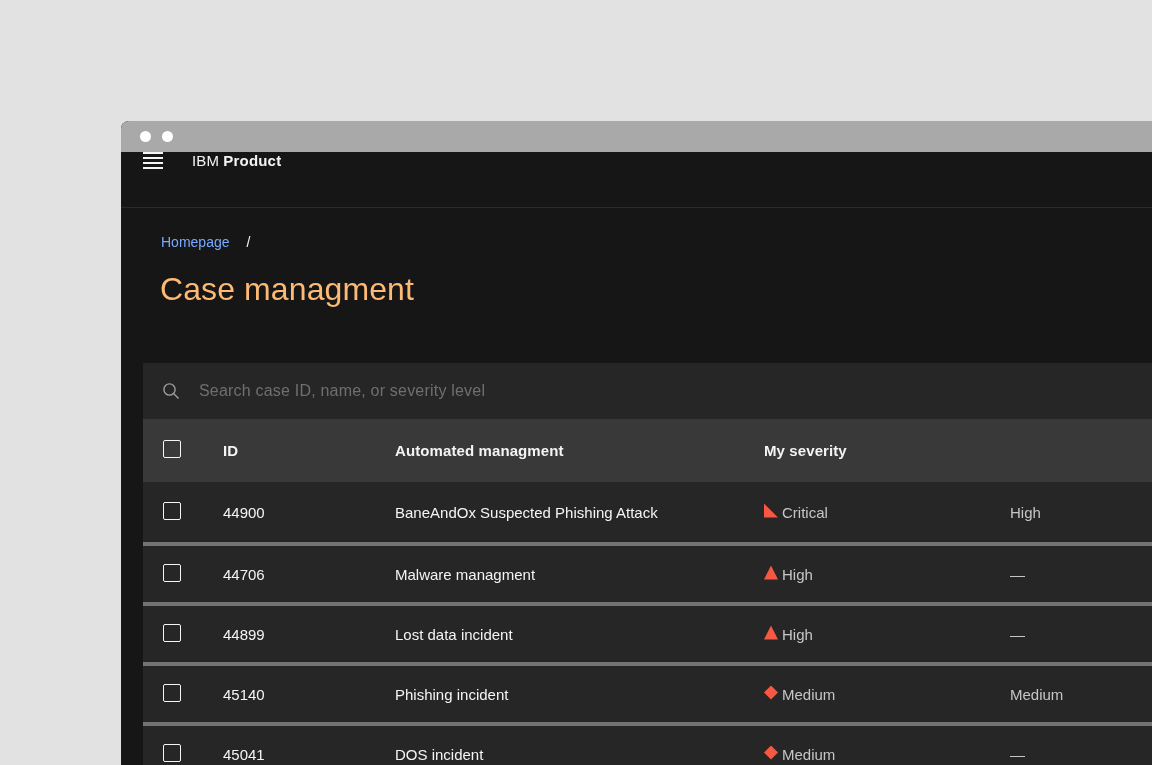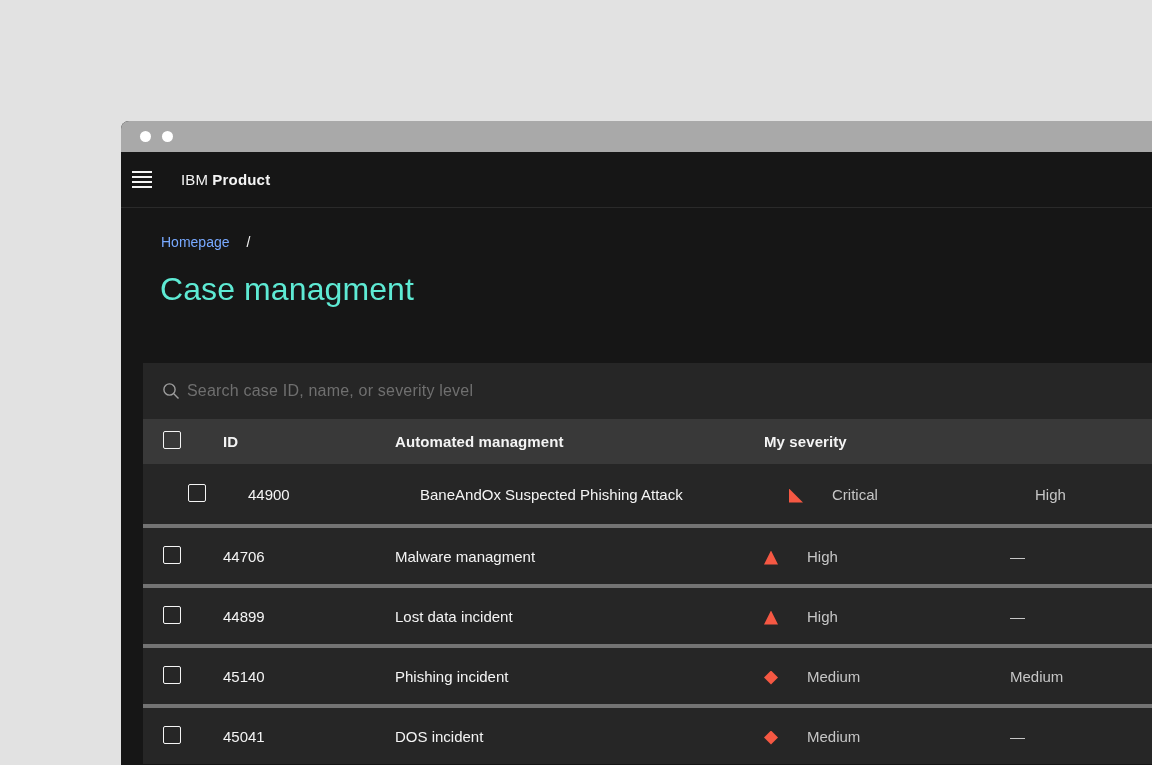--- a/index.html
+++ b/index.html
@@ -33,22 +33,22 @@
     border-radius: 50%;
     background: #ffffff;
   }
 
   
   .app-header {
     height: 56px;
     background: #161616;
     border-bottom: 1px solid #2a2a2a;
     display: flex;
-    align-items: center;
-    padding-left: 11px;
+    align-items: flex-start;
+    padding-left: 22px;
   }
   .hamburger {
     width: 20px; height: 17px;
     display: flex;
     flex-direction: column;
     justify-content: space-between;
     cursor: pointer;
   }
   .hamburger span { display: block; height: 2px; background: #f4f4f4; }
   .brand {
@@ -71,90 +71,90 @@
     line-height: 18px;
   }
   .breadcrumb a {
     color: #78a9ff;
     text-decoration: none;
     cursor: pointer;
   }
   .breadcrumb .sep { color: #f4f4f4; }
   .page-title {
     margin: 19px 0 0 39px;
-    color: #5eead4;
+    color: #fdba74;
     font-size: 32px;
     font-weight: 300;
     letter-spacing: 0.1px;
     line-height: 38px;
   }
 
   
   .table-block { margin: 55px 0 0 22px; }
 
   .search-row {
     height: 56px;
     background: #262626;
     display: flex;
     align-items: center;
     padding-left: 18px;
   }
   .search-row svg { flex: 0 0 auto; }
   .search-input {
     flex: 1;
-    margin-left: 6px;
+    margin-left: 18px;
     background: transparent;
     border: none;
     outline: none;
     color: #f4f4f4;
     font-family: "Liberation Sans", sans-serif;
     font-size: 16px;
     letter-spacing: 0.2px;
   }
   .search-input::placeholder { color: #6f6f6f; }
 
   .grid-row {
     display: grid;
     grid-template-columns: 64px 172px 369px 246px 1fr;
     align-items: center;
   }
   .thead {
-    height: 45px;
+    height: 63px;
     background: #393939;
     color: #f4f4f4;
     font-size: 15px;
     font-weight: 700;
     letter-spacing: 0.1px;
   }
   .trow {
     height: 60px;
     background: #262626;
     border-top: 4px solid #737373;
     font-size: 15px;
   }
-  .trow:first-child { border-top: none; padding-left: 25px; }
+  .trow:first-child { border-top: none; }
   .cell { padding-left: 16px; }
   .cell-check { padding-left: 20px; }
 
   .checkbox {
     display: inline-block;
     width: 18px; height: 18px;
     border: 1.6px solid #f4f4f4;
     border-radius: 2px;
     background: transparent;
     cursor: pointer;
   }
 
   .txt-primary   { color: #f4f4f4; }
   .txt-secondary { color: #c6c6c6; }
 
   .sev {
     display: flex;
-    align-items: flex-end;
-    gap: 29px;
+    align-items: flex-start;
+    gap: 4px;
   }
   .sev-icon { width: 14px; height: 14px; background: #f55843; flex: 0 0 auto; }
   .sev-icon.critical { clip-path: polygon(0 0, 100% 100%, 0 100%); }
   .sev-icon.high     { clip-path: polygon(50% 0, 100% 100%, 0 100%); }
   .sev-icon.medium   { clip-path: polygon(50% 0, 100% 50%, 50% 100%, 0 50%); }
 </style>
 </head>
 <body>
 
 <div class="window">

